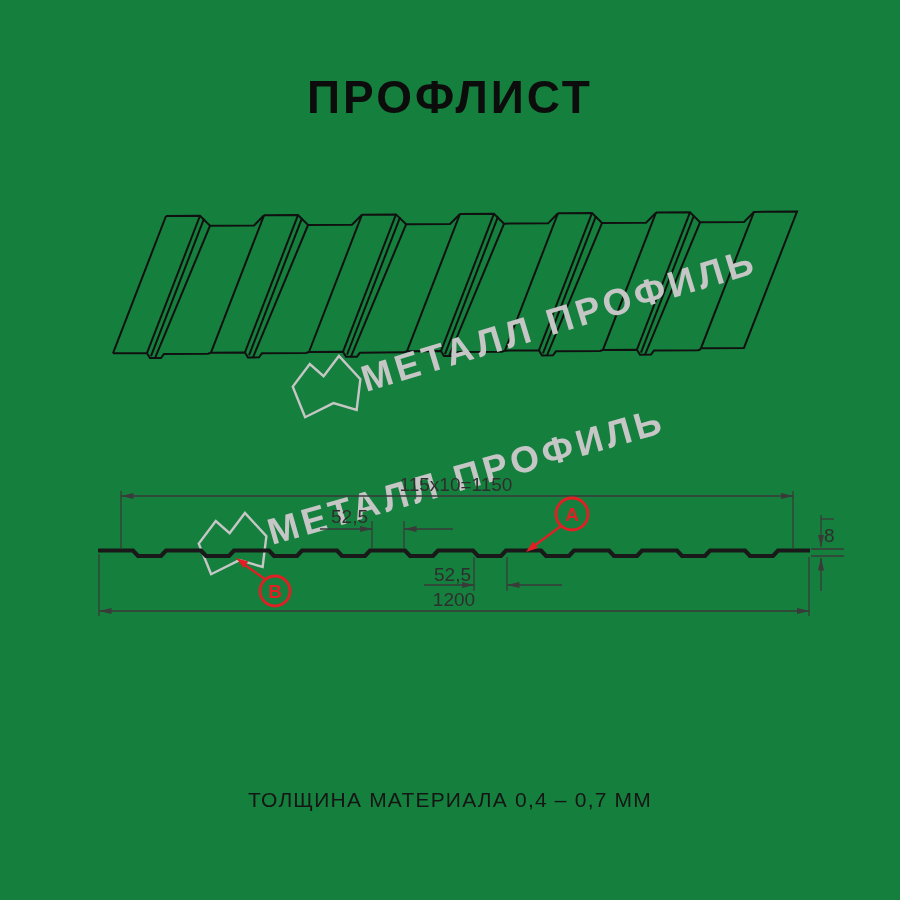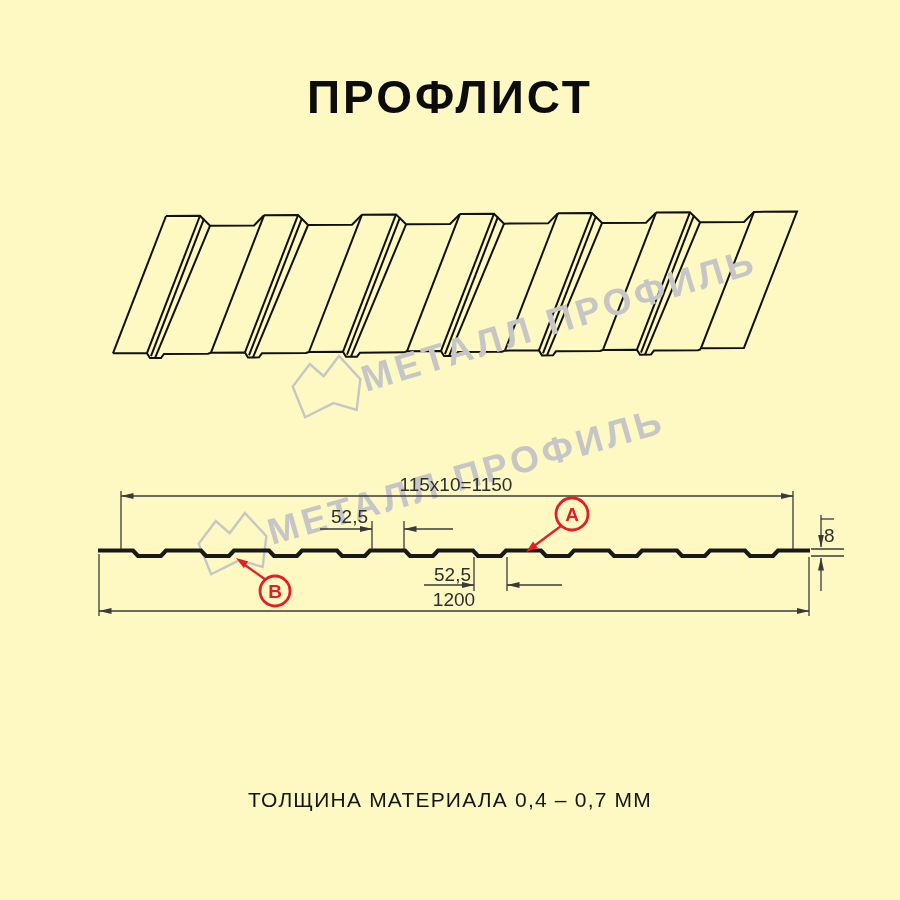--- a/index.html
+++ b/index.html
@@ -1,16 +1,16 @@
 <!DOCTYPE html>
 <html><head>
 <meta charset="utf-8">
 <style>
   html,body{margin:0;padding:0;background:#ffffff;}
-  .page{position:relative;width:900px;height:900px;background:#fef9c3;overflow:hidden;
+  .page{position:relative;width:900px;height:900px;background:#15803d;overflow:hidden;
         font-family:"Liberation Sans",sans-serif;}
   .title{position:absolute;top:70px;left:0;width:900px;text-align:center;
          font-size:46px;font-weight:700;letter-spacing:3px;color:#0c0c0c;}
   .subtitle{position:absolute;top:128px;left:0;width:900px;text-align:center;
             font-size:23px;font-weight:400;letter-spacing:1px;color:#111;}
   .caption{position:absolute;top:788px;left:0;width:900px;text-align:center;
            font-size:21px;font-weight:400;letter-spacing:1.2px;color:#151515;}
   svg{position:absolute;top:0;left:0;}
   .dimtxt{font-size:19px;fill:#2e2e2e;font-family:"Liberation Sans",sans-serif;}
   .wmtxt{font-size:37px;font-weight:700;letter-spacing:4px;fill:#c6c6c6;

